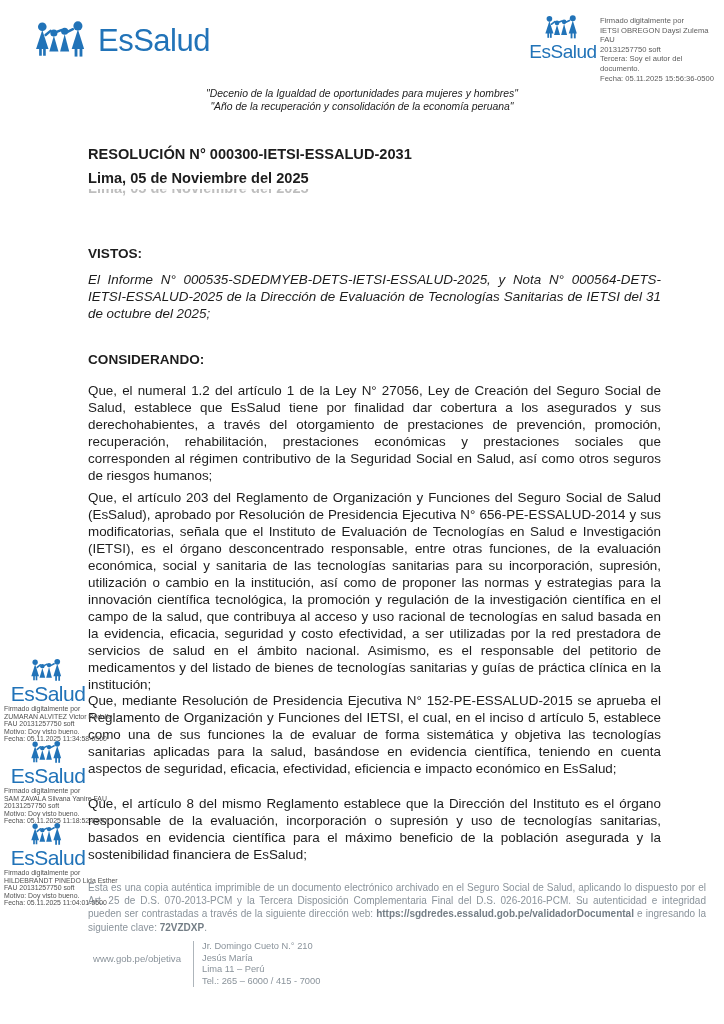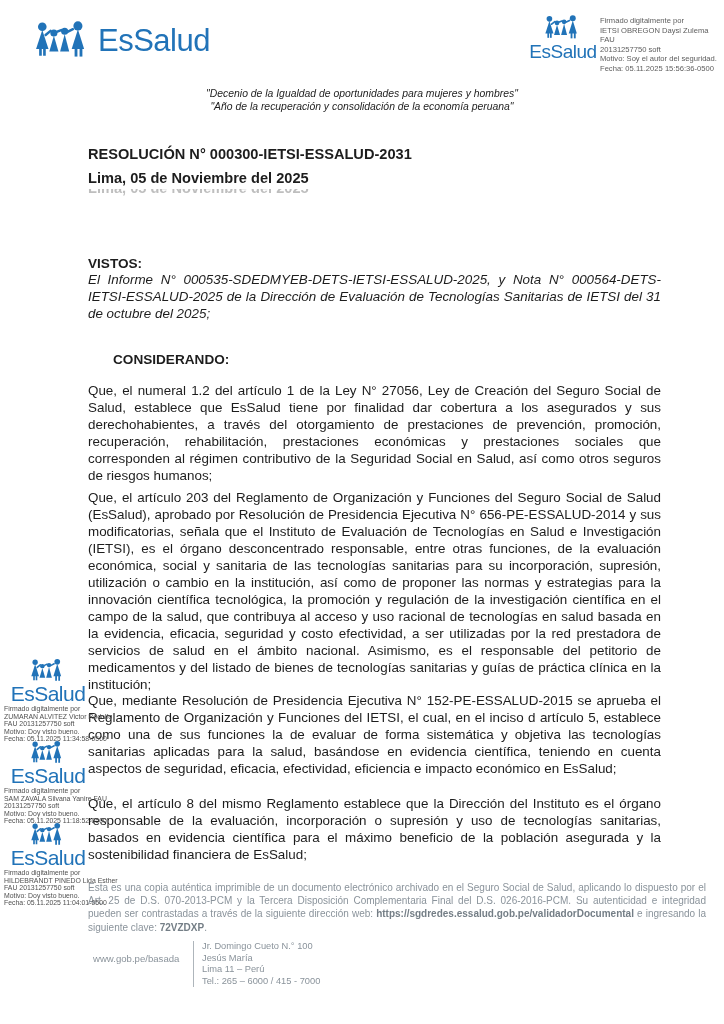--- a/index.html
+++ b/index.html
@@ -88,39 +88,39 @@
       <path d="M14 17 L20 12 M28 13 L33 11 M41 13 L47 10" stroke="#2173B8" stroke-width="3" fill="none" stroke-linecap="round"></path>
     </svg>
   </span>
   <span class="wordmark wm-mid">EsSalud</span>
 </div>
 
 <div class="abs sig-right" style="left:600px;top:16px;width:122px;">
   <div>Firmado digitalmente por</div>
   <div>IETSI OBREGON Daysi Zulema FAU</div>
   <div>20131257750 soft</div>
-  <div>Motivo: Soy el autor del seguridad.</div>
+  <div>Tercera: Soy el autor del documento.</div>
   <div>Fecha: 05.11.2025 15:56:36-0500</div>
 </div>
 
 <div class="abs quotes">
   <div>"Decenio de la Igualdad de oportunidades para mujeres y hombres"</div>
   <div>"Año de la recuperación y consolidación de la economía peruana"</div>
 </div>
 
 <div class="abs doc-bold" style="top:146px;">RESOLUCIÓN N° 000300-IETSI-ESSALUD-2031</div>
 <div class="abs doc-bold" style="top:170px;">Lima, 05 de Noviembre del 2025</div>
 <div class="abs ghost">
   <span>Lima, 05 de Noviembre del 2025</span>
 </div>
 
-<div class="abs heading" style="top:256px;">VISTOS:</div>
+<div class="abs heading" style="top:246px;">VISTOS:</div>
 <div class="abs para" style="top:271px;font-style:italic;">El Informe N° 000535-SDEDMYEB-DETS-IETSI-ESSALUD-2025, y Nota N° 000564-DETS-IETSI-ESSALUD-2025 de la Dirección de Evaluación de Tecnologías Sanitarias de IETSI del 31 de octubre del 2025;</div>
 
-<div class="abs heading" style="top:352px;margin-left:25px;">CONSIDERANDO:</div>
+<div class="abs heading" style="top:352px;">CONSIDERANDO:</div>
 <div class="abs para" style="top:382px;">Que, el numeral 1.2 del artículo 1 de la Ley N° 27056, Ley de Creación del Seguro Social de Salud, establece que EsSalud tiene por finalidad dar cobertura a los asegurados y sus derechohabientes, a través del otorgamiento de prestaciones de prevención, promoción, recuperación, rehabilitación, prestaciones económicas y prestaciones sociales que corresponden al régimen contributivo de la Seguridad Social en Salud, así como otros seguros de riesgos humanos;</div>
 <div class="abs para" style="top:489px;">Que, el artículo 203 del Reglamento de Organización y Funciones del Seguro Social de Salud (EsSalud), aprobado por Resolución de Presidencia Ejecutiva N° 656-PE-ESSALUD-2014 y sus modificatorias, señala que el Instituto de Evaluación de Tecnologías en Salud e Investigación (IETSI), es el órgano desconcentrado responsable, entre otras funciones, de la evaluación económica, social y sanitaria de las tecnologías sanitarias para su incorporación, supresión, utilización o cambio en la institución, así como de proponer las normas y estrategias para la innovación científica tecnológica, la promoción y regulación de la investigación científica en el campo de la salud, que contribuya al acceso y uso racional de tecnologías en salud basada en la evidencia, eficacia, seguridad y costo efectividad, a ser utilizadas por la red prestadora de servicios de salud en el ámbito nacional. Asimismo, es el responsable del petitorio de medicamentos y del listado de bienes de tecnologías sanitarias y guías de práctica clínica en la institución;</div>
 <div class="abs para" style="top:692px;">Que, mediante Resolución de Presidencia Ejecutiva N° 152-PE-ESSALUD-2015 se aprueba el Reglamento de Organización y Funciones del IETSI, el cual, en el inciso d artículo 5, establece como una de sus funciones la de evaluar de forma sistemática y objetiva las tecnologías sanitarias aplicadas para la salud, basándose en evidencia científica, teniendo en cuenta aspectos de seguridad, eficacia, efectividad, eficiencia e impacto económico en EsSalud;</div>
 <div class="abs para" style="top:795px;">Que, el artículo 8 del mismo Reglamento establece que la Dirección del Instituto es el órgano responsable de la evaluación, incorporación o supresión y uso de tecnologías sanitarias, basados en evidencia científica para el máximo beneficio de la población asegurada y la sostenibilidad financiera de EsSalud;</div>
 
 <div class="abs stamp" style="top:658px;">
   <div class="logo-col">
     <span class="fig-icon">
       <svg width="36" height="25" viewBox="0 0 70 46" fill="#2173B8" stroke="none">
         <circle cx="10" cy="7" r="5.2"></circle>
@@ -206,20 +206,20 @@
     <div>FAU 20131257750 soft</div>
     <div>Motivo: Doy visto bueno.</div>
     <div>Fecha: 05.11.2025 11:04:01-0500</div>
   </div>
 </div>
 
 <div class="abs disclaimer">
   <span>Esta es una copia auténtica imprimible de un documento electrónico archivado en el Seguro Social de Salud, aplicando lo dispuesto por el Art. 25 de D.S. 070-2013-PCM y la Tercera Disposición Complementaria Final del D.S. 026-2016-PCM. Su autenticidad e integridad pueden ser contrastadas a través de la siguiente dirección web: </span><b>https://sgdredes.essalud.gob.pe/validadorDocumental</b><span> e ingresando la siguiente clave: </span><b>72VZDXP</b><span>.</span>
 </div>
 
-<div class="abs site-link">www.gob.pe/basada</div>
+<div class="abs site-link">www.gob.pe/objetiva</div>
 <div class="abs v-divider"></div>
 <div class="abs address">
-  <div>Jr. Domingo Cueto N.° 100</div>
+  <div>Jr. Domingo Cueto N.° 210</div>
   <div>Jesús María</div>
   <div>Lima 11 – Perú</div>
   <div>Tel.: 265 – 6000 / 415 - 7000</div>
 </div>
 
 </body></html>

